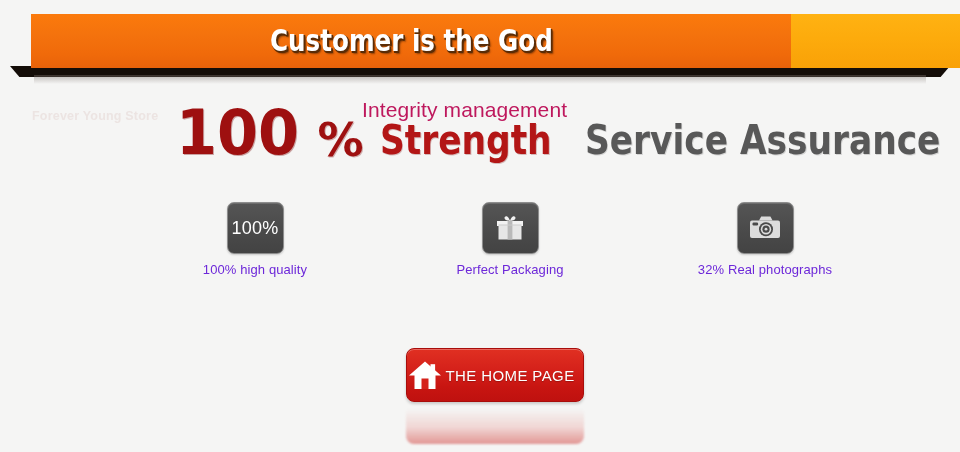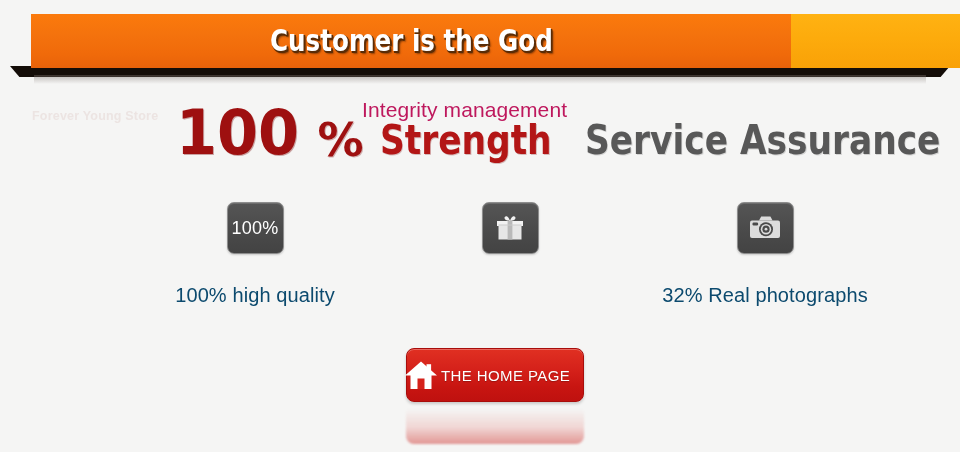--- a/index.html
+++ b/index.html
@@ -123,34 +123,34 @@
     background:linear-gradient(to bottom,#555555 0%,#4b4b4b 50%,#434343 100%);
     border:1px solid #8d8d8d;
     box-shadow:inset 0 1px 0 rgba(255,255,255,.14), 0 1px 2px rgba(0,0,0,.18);
     display:flex; align-items:center; justify-content:center;
     position:relative;
   }
   .feat-icon-text{
     color:#ffffff; font-size:18px; font-weight:normal; letter-spacing:.2px;
   }
   .feat-label{
-    margin-top:30px;
-    font-size:20px; color:#0c4a6e; white-space:nowrap;
+    margin-top:8px;
+    font-size:13px; color:#6d28d9; white-space:nowrap;
     letter-spacing:.1px;
   }
 
   
   .home-area{ position:absolute; left:0; top:348px; width:960px; height:100px; }
   .home-btn{
     position:absolute; left:406px; top:0; width:178px; height:54px;
     border-radius:8px;
     background:linear-gradient(to bottom,#e03022 0%,#d5211a 40%,#c81511 72%,#bf110f 100%);
     border:1px solid #a80d0b;
     box-shadow:inset 0 1px 0 rgba(255,255,255,.28), 0 2px 3px rgba(0,0,0,.18);
-    display:flex; align-items:center; 
+    display:flex; align-items:center; justify-content:center;
     cursor:pointer;
   }
   .home-inner{ display:flex; align-items:center; gap:2px; position:relative; left:-4px; }
   .home-label{
     color:#ffffff; font-size:15px; letter-spacing:.4px; white-space:nowrap;
     text-shadow:0 1px 1px rgba(0,0,0,.25);
   }
   .home-reflection{
     position:absolute; left:406px; top:56px; width:178px; height:40px;
     border-radius:8px;
@@ -200,20 +200,21 @@
     <div class="feat-icon">
       <svg width="30" height="30" viewBox="0 0 30 30">
         <rect x="3.5" y="11.5" width="23" height="15" fill="#e6e6e6"></rect>
         <rect x="2" y="8" width="26" height="5" fill="#f2f2f2"></rect>
         <rect x="12.6" y="8" width="4.8" height="18.5" fill="#b9b9b9"></rect>
         <path d="M15 8 C15 8 10.5 8 9.6 5.6 C9 4 10.6 2.6 12.2 3.4 C13.8 4.2 15 8 15 8 Z" fill="#f2f2f2"></path>
         <path d="M15 8 C15 8 19.5 8 20.4 5.6 C21 4 19.4 2.6 17.8 3.4 C16.2 4.2 15 8 15 8 Z" fill="#f2f2f2"></path>
         <rect x="3.5" y="11.5" width="23" height="1.1" fill="#c9c9c9"></rect>
       </svg>
     </div>
+    <div class="feat-label">Perfect Packaging</div>
   </div>
 
   <div class="feature">
     <div class="feat-icon">
       <svg width="34" height="28" viewBox="0 0 34 28">
         <rect x="2" y="6.5" width="30" height="17.5" rx="2" fill="#dcdcdc"></rect>
         <path d="M11 6.5 L13.2 2.6 L22.4 2.6 L24.6 6.5 Z" fill="#dcdcdc"></path>
         <rect x="4.5" y="8.4" width="5.6" height="3" rx="1.2" fill="#4a4a4a"></rect>
         <circle cx="18" cy="15.2" r="7" fill="#4a4a4a"></circle>
         <circle cx="18" cy="15.2" r="5.2" fill="#dcdcdc"></circle>

